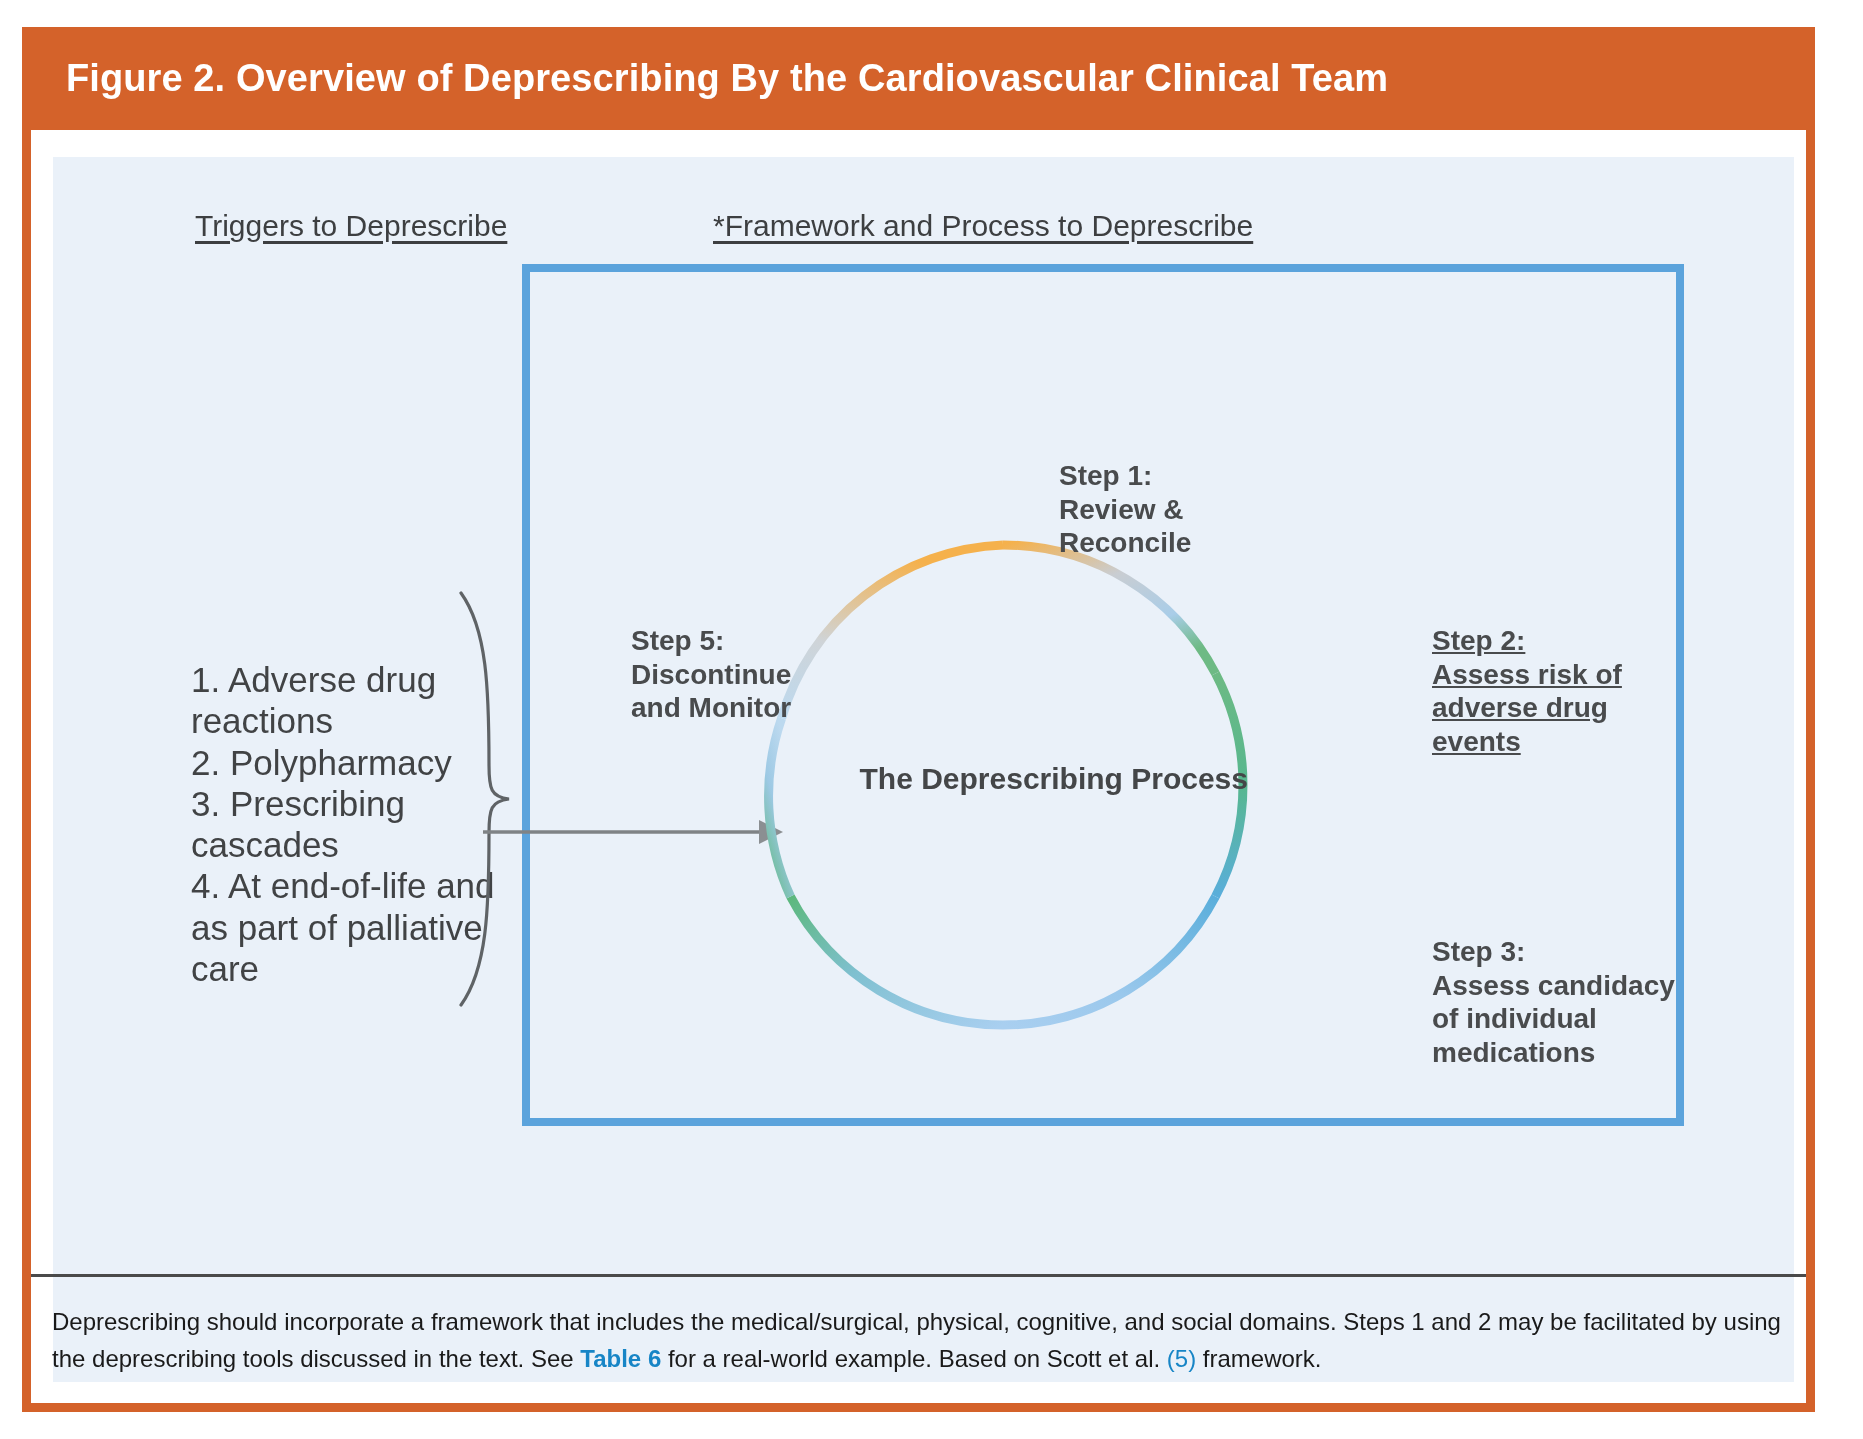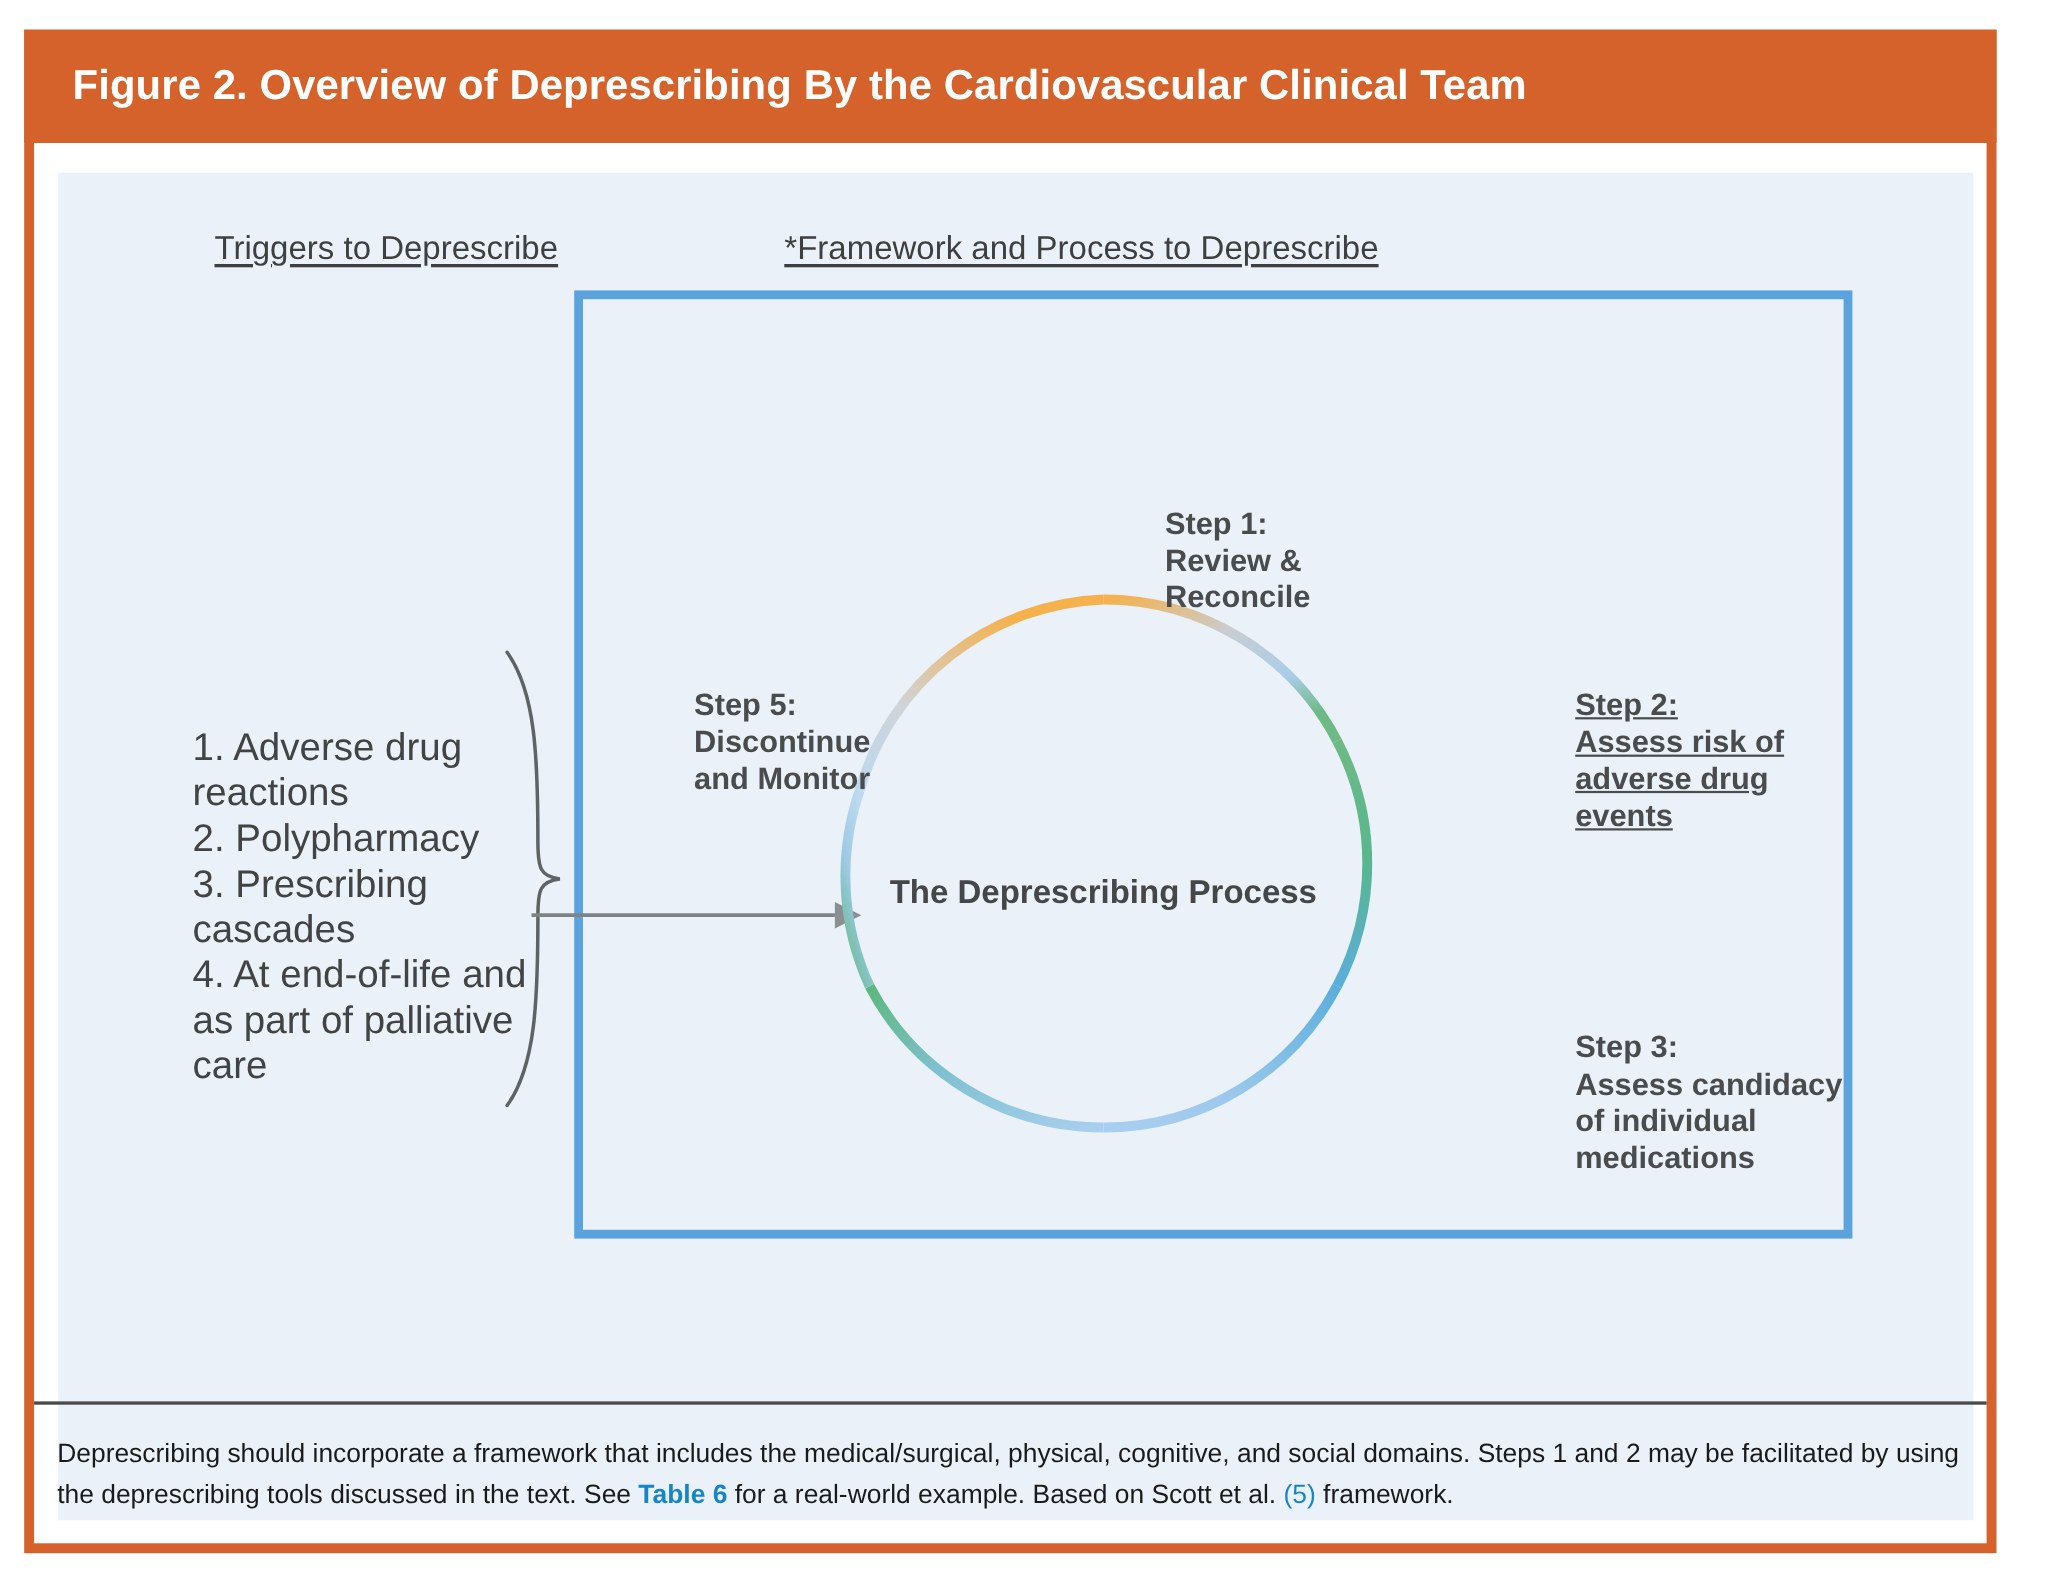--- a/index.html
+++ b/index.html
@@ -83,21 +83,21 @@
     top: 107px;
     width: 1162px;
     height: 862px;
     border: 8px solid #5ba3dc;
     box-sizing: border-box;
   }
 
   
   .triggers-list {
     position: absolute;
-    left: 122px;
+    left: 138px;
     top: 502px;
     width: 330px;
     font-size: 35px;
     line-height: 1.18;
     color: #414345;
   }
 
   
   .brace-svg {
     position: absolute;
@@ -120,23 +120,23 @@
   .ring-svg {
     position: absolute;
     left: 705px;
     top: 383px;
     width: 490px;
     height: 490px;
   }
   .ring-center-label {
     position: absolute;
     left: 705px;
-    top: 638px;
+    top: 605px;
     width: 490px;
-    text-align: center;
+    text-align: right;
     font-size: 30px;
     font-weight: bold;
     color: #444648;
   }
 
   
   .step-label {
     position: absolute;
     font-size: 28px;
     font-weight: bold;

